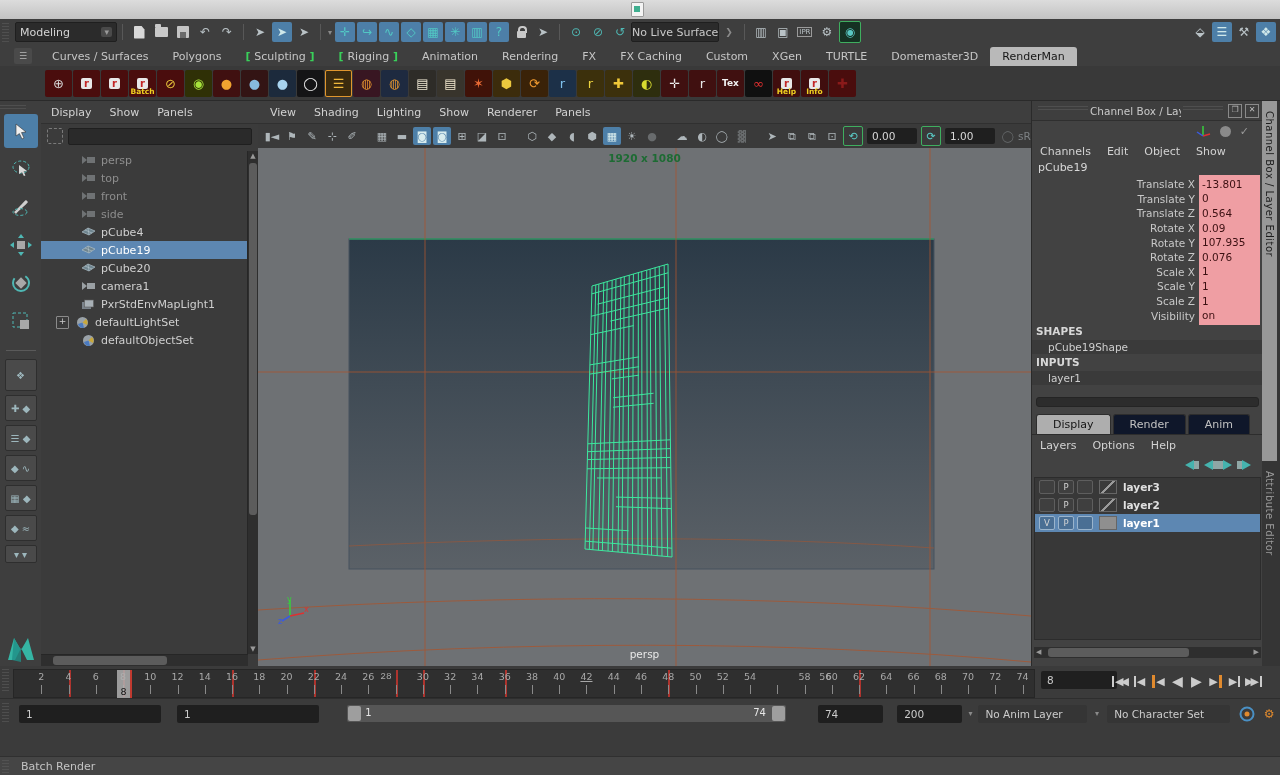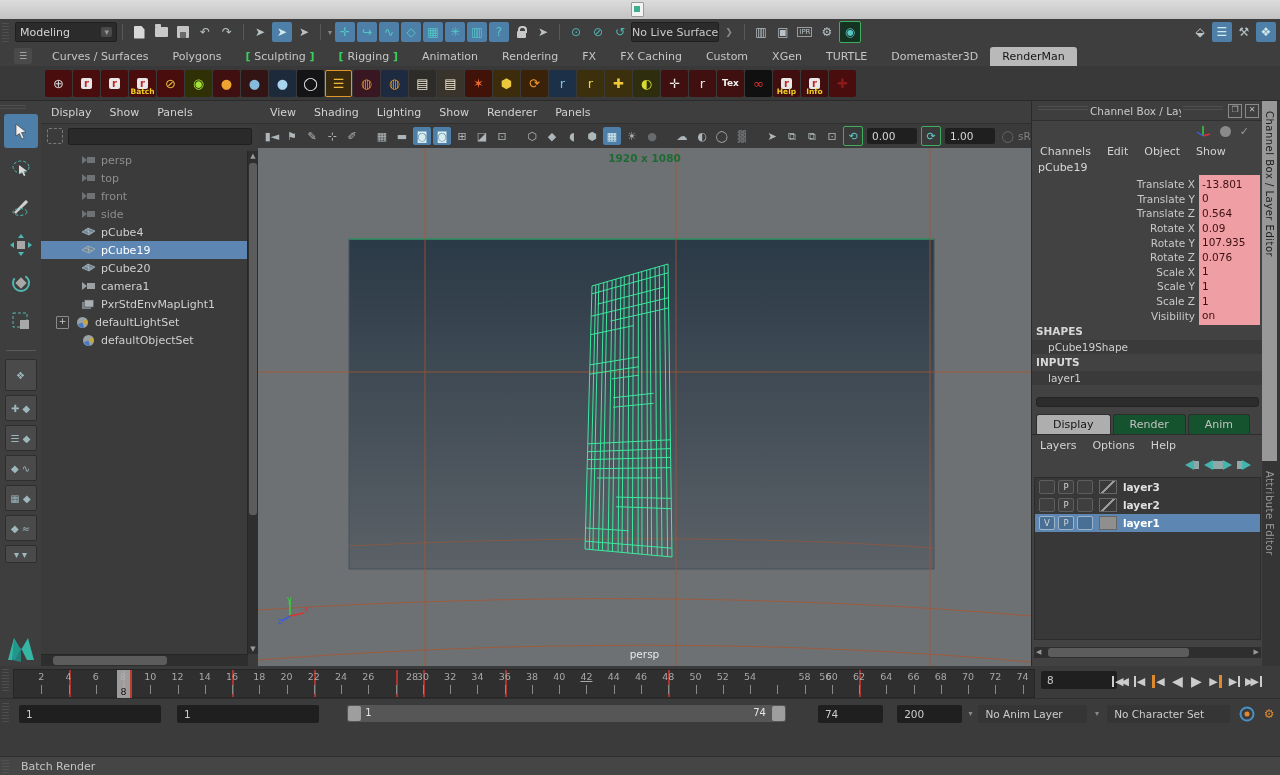--- a/index.html
+++ b/index.html
@@ -92,21 +92,21 @@
   #cb-object{height:16px;padding-left:6px;color:#d8d8d8;}
   .chrow{height:14.6px;display:flex;align-items:center;justify-content:flex-end;padding-right:3px;}
   .chrow .clbl{color:#c8c8c8;font-size:10.5px;margin-right:4px;}
   .chrow .cval{width:55px;height:13px;background:#ef9ea3;color:#3c1012;font-size:10.5px;padding:3px 3px;line-height:13px;}
   .sect-title{height:14px;padding-left:4px;color:#d8d8d8;font-weight:bold;font-size:10.5px;margin-top:2px;}
   .sect-item{height:14px;padding-left:16px;background:#3a3a3a;color:#cfcfcf;font-size:10.5px;line-height:14px;margin:1px 0;}
   #cb-splitter{position:absolute;left:4px;right:4px;top:296px;height:8px;background:#2c2c2c;border-radius:3px;border:1px solid #242424;}
   
   #layered{position:absolute;left:0;right:0;top:312px;bottom:0;}
   #le-tabs{height:21px;display:flex;align-items:flex-end;padding-left:4px;border-bottom:1px solid #2d2d2d;}
-  .letab{padding:3px 16px;color:#c2c2c2;background:#14532d;border:1px solid #2d2d2d;border-bottom:none;border-radius:3px 3px 0 0;margin-right:2px;}
+  .letab{padding:3px 16px;color:#c2c2c2;background:#0f172a;border:1px solid #2d2d2d;border-bottom:none;border-radius:3px 3px 0 0;margin-right:2px;}
   .letab.active{background:#aeaeae;color:#151515;}
   #le-menus{height:20px;display:flex;align-items:center;padding-left:8px;}
   #le-menus .pmenu{margin-right:16px;}
   #le-icons{height:20px;display:flex;align-items:center;justify-content:flex-end;gap:10px;padding-right:12px;}
   .lyr-ic{width:0;height:0;border-top:5px solid transparent;border-bottom:5px solid transparent;border-right:9px solid #45b3ae;position:relative;}
   .lyr-ic::after{content:"";position:absolute;left:9px;top:-4px;width:5px;height:8px;background:#8fa7a6;}
   #le-list{position:absolute;left:2px;right:2px;top:64px;bottom:26px;background:#383838;border:1px solid #2c2c2c;overflow:hidden;}
   .lrow{height:18px;display:flex;align-items:center;padding-left:4px;gap:3px;color:#e0e0e0;font-weight:bold;font-size:10.5px;}
   .lrow.sel{background:#5d87b2;color:#fff;}
   .lbox{width:14px;height:12px;border:1px solid #5e5e5e;background:#3f3f3f;border-radius:2px;color:#d5d5d5;font-size:8.5px;line-height:12px;text-align:center;font-weight:normal;}
@@ -835,21 +835,21 @@
         <div class="tnum" style="left: 245.34px;">18</div>
         <div class="ttick" style="left: 245.34px;"></div>
         <div class="tnum" style="left: 272.6px;">20</div>
         <div class="ttick" style="left: 272.6px;"></div>
         <div class="tnum" style="left: 299.86px;">22</div>
         <div class="ttick" style="left: 299.86px;"></div>
         <div class="tnum" style="left: 327.12px;">24</div>
         <div class="ttick" style="left: 327.12px;"></div>
         <div class="tnum" style="left: 354.38px;">26</div>
         <div class="ttick" style="left: 354.38px;"></div>
-        <div class="tnum" style="left: 398px;">28</div>
+        <div class="tnum" style="left: 372px; font-family: Liberation Mono, monospace;">28</div>
         <div class="ttick" style="left: 381.64px;"></div>
         <div class="tnum" style="left: 408.9px;">30</div>
         <div class="ttick" style="left: 408.9px;"></div>
         <div class="tnum" style="left: 436.16px;">32</div>
         <div class="ttick" style="left: 436.16px;"></div>
         <div class="tnum" style="left: 463.42px;">34</div>
         <div class="ttick" style="left: 463.42px;"></div>
         <div class="tnum" style="left: 490.68px;">36</div>
         <div class="ttick" style="left: 490.68px;"></div>
         <div class="tnum" style="left: 517.94px;">38</div>

